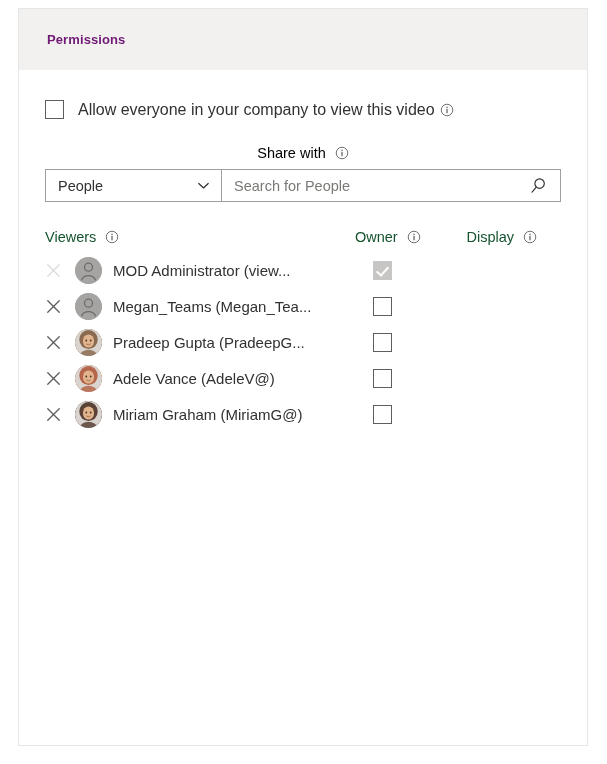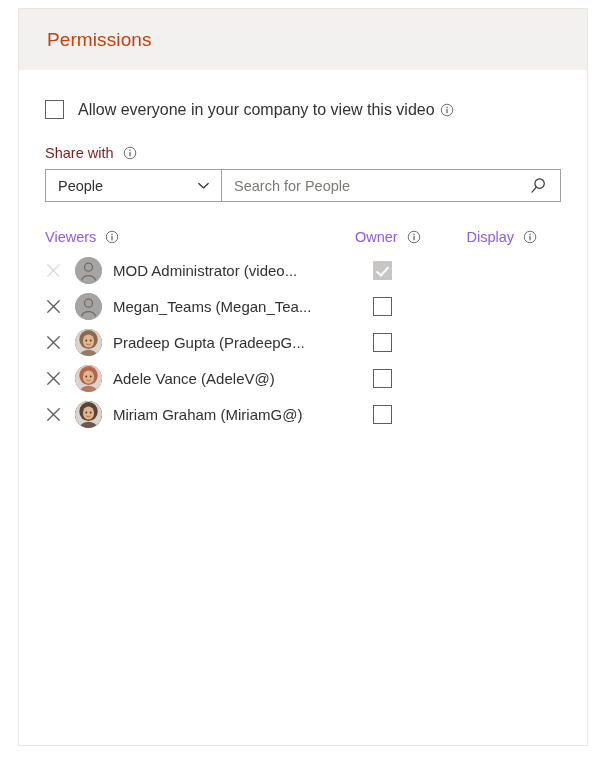--- a/index.html
+++ b/index.html
@@ -28,23 +28,23 @@
 
   .panel-header {
     height: 61px;
     background: #f2f1f0;
     display: flex;
     align-items: center;
     padding-left: 28px;
     box-sizing: border-box;
   }
   .panel-title {
-    font-size: 19px;
-    font-weight: 400;
-    color: #c2410c;
+    font-size: 13px;
+    font-weight: 700;
+    color: #701a75;
     letter-spacing: 0.1px;
   }
 
   .panel-body {
     padding: 0 26px;
     box-sizing: border-box;
   }
 
   
   .info-icon {
@@ -92,21 +92,22 @@
     font-size: 16px;
     color: #323130;
     margin-left: 14px;
     white-space: nowrap;
   }
 
   
   .share-label {
     margin-top: 26px;
     font-size: 14.5px;
-    color: #7f1d1d;
+    color: #000000;
+    text-align: center;
   }
 
   .input-row {
     display: flex;
     margin-top: 8px;
     height: 33px;
     border-radius: 15px;
   }
   .dropdown {
     width: 177px;
@@ -149,21 +150,21 @@
   .search-icon { width: 20px; height: 20px; flex: 0 0 auto; cursor: pointer; }
   .search-icon svg { display: block; }
 
   
   .table { margin-top: 27px; }
 
   .thead {
     display: flex;
     align-items: center;
     font-size: 14.5px;
-    color: #8b5cf6;
+    color: #14532d;
     padding-bottom: 7px;
   }
   .th-viewers { width: 328px; }
   .th-owner   { width: 118px; }
   .th-display { width: 100px; }
 
   .trow {
     display: flex;
     align-items: center;
     height: 36px;
@@ -296,21 +297,21 @@
             </div>
             <div class="c-avatar">
               <div class="avatar" style="background: rgb(166, 164, 162);">
                 <svg viewBox="0 0 27 27">
                   <circle cx="13.5" cy="13.5" r="13.5" fill="#a6a4a2"></circle>
                   <circle cx="13.5" cy="10.2" r="4.0" fill="none" stroke="#6e6c6a" stroke-width="1.3"></circle>
                   <path d="M6.4 23.2 a7.6 7.1 0 0 1 14.2 0" fill="none" stroke="#6e6c6a" stroke-width="1.3"></path>
                 </svg>
               </div>
             </div>
-            <div class="c-name">MOD Administrator (video...</div>
+            <div class="c-name">MOD Administrator (view...</div>
             <div class="c-owner">
               <div class="cb checked-disabled"></div>
             </div>
             <div class="c-display"></div>
           </div>
           <div class="trow">
             <div class="c-remove">
               <span class="x-icon">
                 <svg viewBox="0 0 16 16" width="17" height="17">
                   <line x1="2.6" y1="2.6" x2="13.4" y2="13.4" stroke="#605e5c" stroke-width="1.25" stroke-linecap="round"></line>

